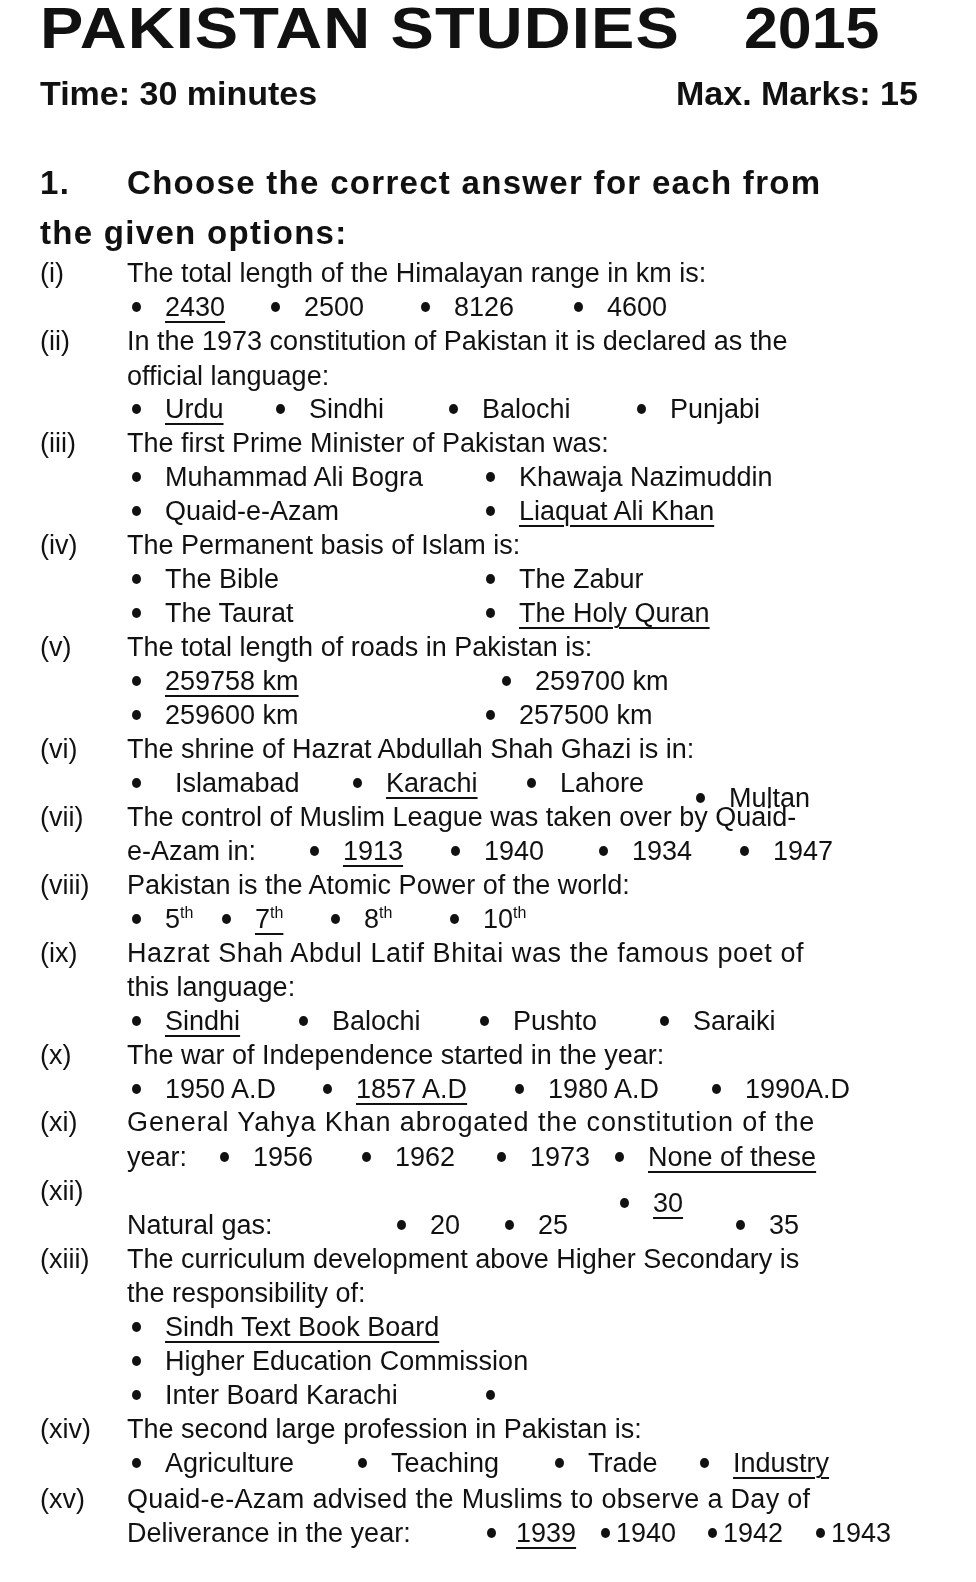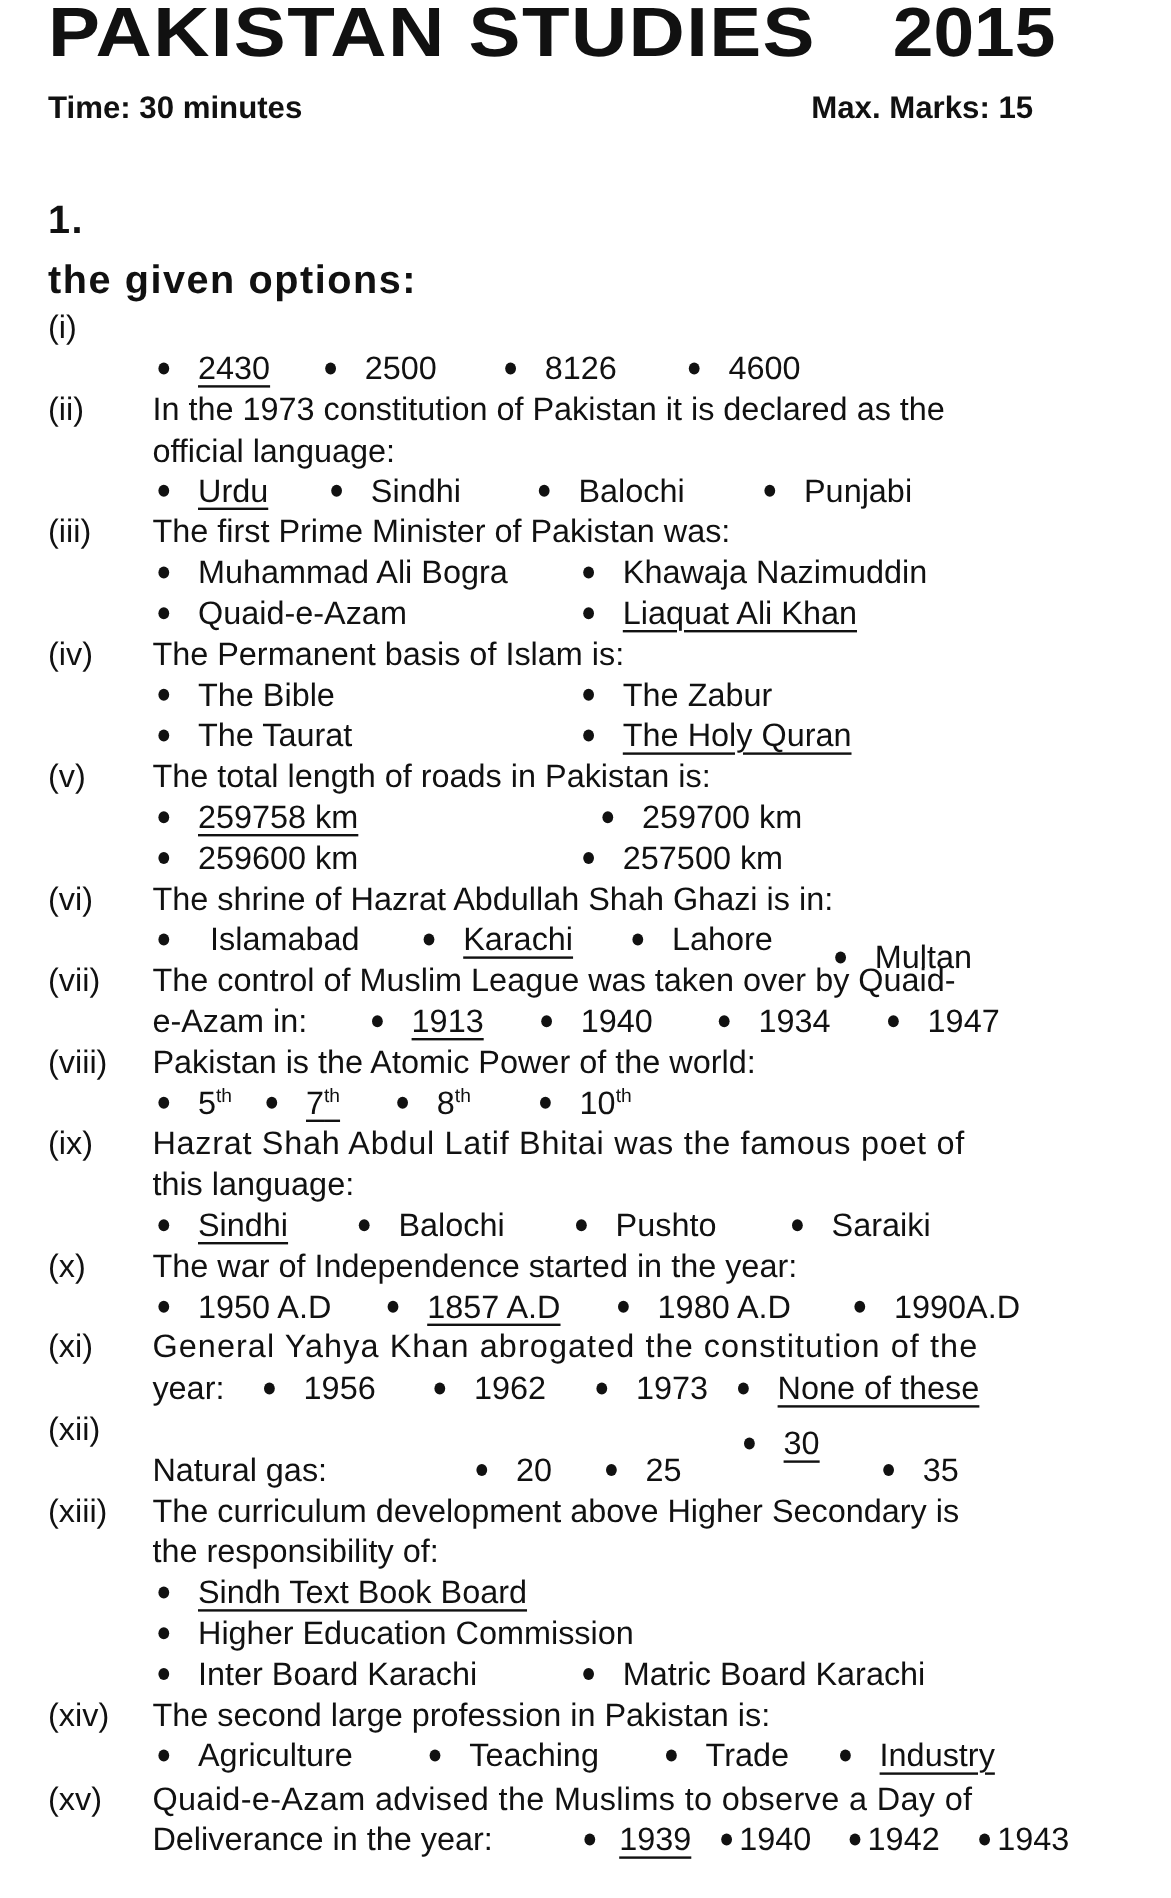--- a/index.html
+++ b/index.html
@@ -1,42 +1,44 @@
 <!DOCTYPE html>
 <html><head>
   <meta charset="utf-8">
   <style>
     html, body { margin: 0; padding: 0; background: #ffffff; }
     body { width: 976px; height: 1582px; position: relative; overflow: hidden; color: #111; font-family: "Liberation Sans", sans-serif; }
     .page { position: absolute; left: 0; top: 0; width: 976px; height: 1582px; }
     .title { position: absolute; left: 40px; top: -6px; font-size: 58px; font-weight: bold; letter-spacing: 1px; white-space: nowrap; transform: scaleX(1.12); transform-origin: left top; }
     .title-year { position: absolute; left: 744px; top: -6px; font-size: 58px; font-weight: bold; transform: scaleX(1.05); transform-origin: left top; }
-    .meta { position: absolute; top: 74px; font-size: 26px; font-weight: bold; white-space: nowrap; }
+    .meta { position: absolute; top: 74px; font-size: 34px; font-weight: bold; white-space: nowrap; }
     .section { position: absolute; left: 40px; top: 116px; font-size: 32px; font-weight: bold; white-space: nowrap; letter-spacing: 0.4px; }
     .instr { position: absolute; font-size: 33px; font-weight: bold; white-space: nowrap; letter-spacing: 1.3px; }
     .qnum { position: absolute; left: 40px; font-size: 27px; white-space: nowrap; }
     .qtext { position: absolute; left: 127px; font-size: 27px; white-space: nowrap; }
     .opt { position: absolute; font-size: 27px; white-space: nowrap; text-align: right; }
     .bullet { display: inline-block; width: 9px; height: 10px; border-radius: 50%; background: #111; vertical-align: middle; margin-right: 24px; position: relative; top: -2px; }
     .ans { text-decoration: underline; text-decoration-thickness: 2px; text-underline-offset: 5px; }
     sup { font-size: 16px; vertical-align: 10px; line-height: 0; }
   </style>
 </head>
 <body>
 
 <div class="page">
 
   <div class="title">PAKISTAN STUDIES</div>
   <div class="title-year">2015</div>
   <div class="meta" style="left:40px;">Time: 30 minutes</div>
   <div class="meta" style="left:676px;">Max. Marks: 15</div>
   <div class="instr" style="left:40px; top:164px;">1.</div>
+  <div class="instr" style="left:127px; top:164px;">Choose the correct answer for each from</div>
   <div class="instr" style="left:40px; top:214px;">the given options:</div>
 
   <div class="qnum" style="top:258px;">(i)</div>
+  <div class="qtext" style="top:258px;">The total length of the Himalayan range in km is:</div>
   <div class="opt" style="left:132px; top:292px;"><span class="bullet"></span><span class="ans">2430</span></div>
   <div class="opt" style="left:271px; top:292px;"><span class="bullet"></span><span>2500</span></div>
   <div class="opt" style="left:421px; top:292px;"><span class="bullet"></span><span>8126</span></div>
   <div class="opt" style="left:574px; top:292px;"><span class="bullet"></span><span>4600</span></div>
 
   <div class="qnum" style="top:326px;">(ii)</div>
   <div class="qtext" style="top:326px;">In the 1973 constitution of Pakistan it is declared as the</div>
   <div class="qtext" style="top:361px;">official language:</div>
   <div class="opt" style="left:132px; top:394px;"><span class="bullet"></span><span class="ans">Urdu</span></div>
   <div class="opt" style="left:276px; top:394px;"><span class="bullet"></span><span>Sindhi</span></div>
@@ -115,21 +117,21 @@
   <div class="opt" style="left:505px; top:1210px;"><span class="bullet"></span><span>25</span></div>
   <div class="opt" style="left:620px; top:1188px;"><span class="bullet"></span><span class="ans">30</span></div>
   <div class="opt" style="left:736px; top:1210px;"><span class="bullet"></span><span>35</span></div>
 
   <div class="qnum" style="top:1244px;">(xiii)</div>
   <div class="qtext" style="top:1244px;">The curriculum development above Higher Secondary is</div>
   <div class="qtext" style="top:1278px;">the responsibility of:</div>
   <div class="opt" style="left:132px; top:1312px;"><span class="bullet"></span><span class="ans">Sindh Text Book Board</span></div>
   <div class="opt" style="left:132px; top:1346px;"><span class="bullet"></span><span>Higher Education Commission</span></div>
   <div class="opt" style="left:132px; top:1380px;"><span class="bullet"></span><span>Inter Board Karachi</span></div>
-  <div class="opt" style="left:486px; top:1380px;"><span class="bullet"></span><span>Matric Board Karachi</span></div>
+  <div class="opt" style="left:486px; top:1380px;"><span class="bullet"></span></div>
 
   <div class="qnum" style="top:1414px;">(xiv)</div>
   <div class="qtext" style="top:1414px;">The second large profession in Pakistan is:</div>
   <div class="opt" style="left:132px; top:1448px;"><span class="bullet"></span><span>Agriculture</span></div>
   <div class="opt" style="left:358px; top:1448px;"><span class="bullet"></span><span>Teaching</span></div>
   <div class="opt" style="left:555px; top:1448px;"><span class="bullet"></span><span>Trade</span></div>
   <div class="opt" style="left:700px; top:1448px;"><span class="bullet"></span><span class="ans">Industry</span></div>
 
   <div class="qnum" style="top:1484px;">(xv)</div>
   <div class="qtext" style="top:1484px; letter-spacing:0.3px;">Quaid-e-Azam advised the Muslims to observe a Day of</div>

